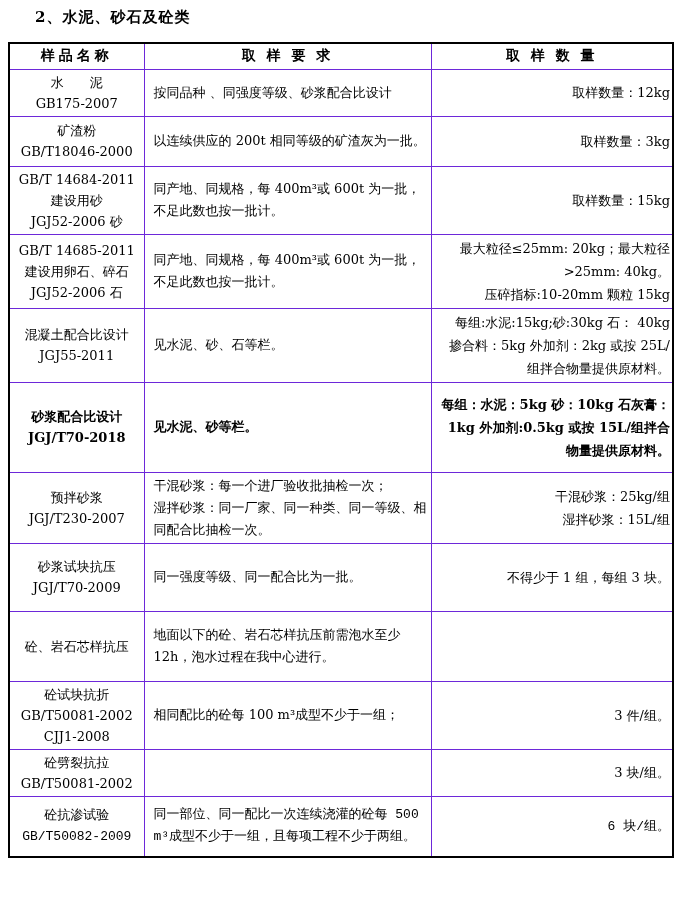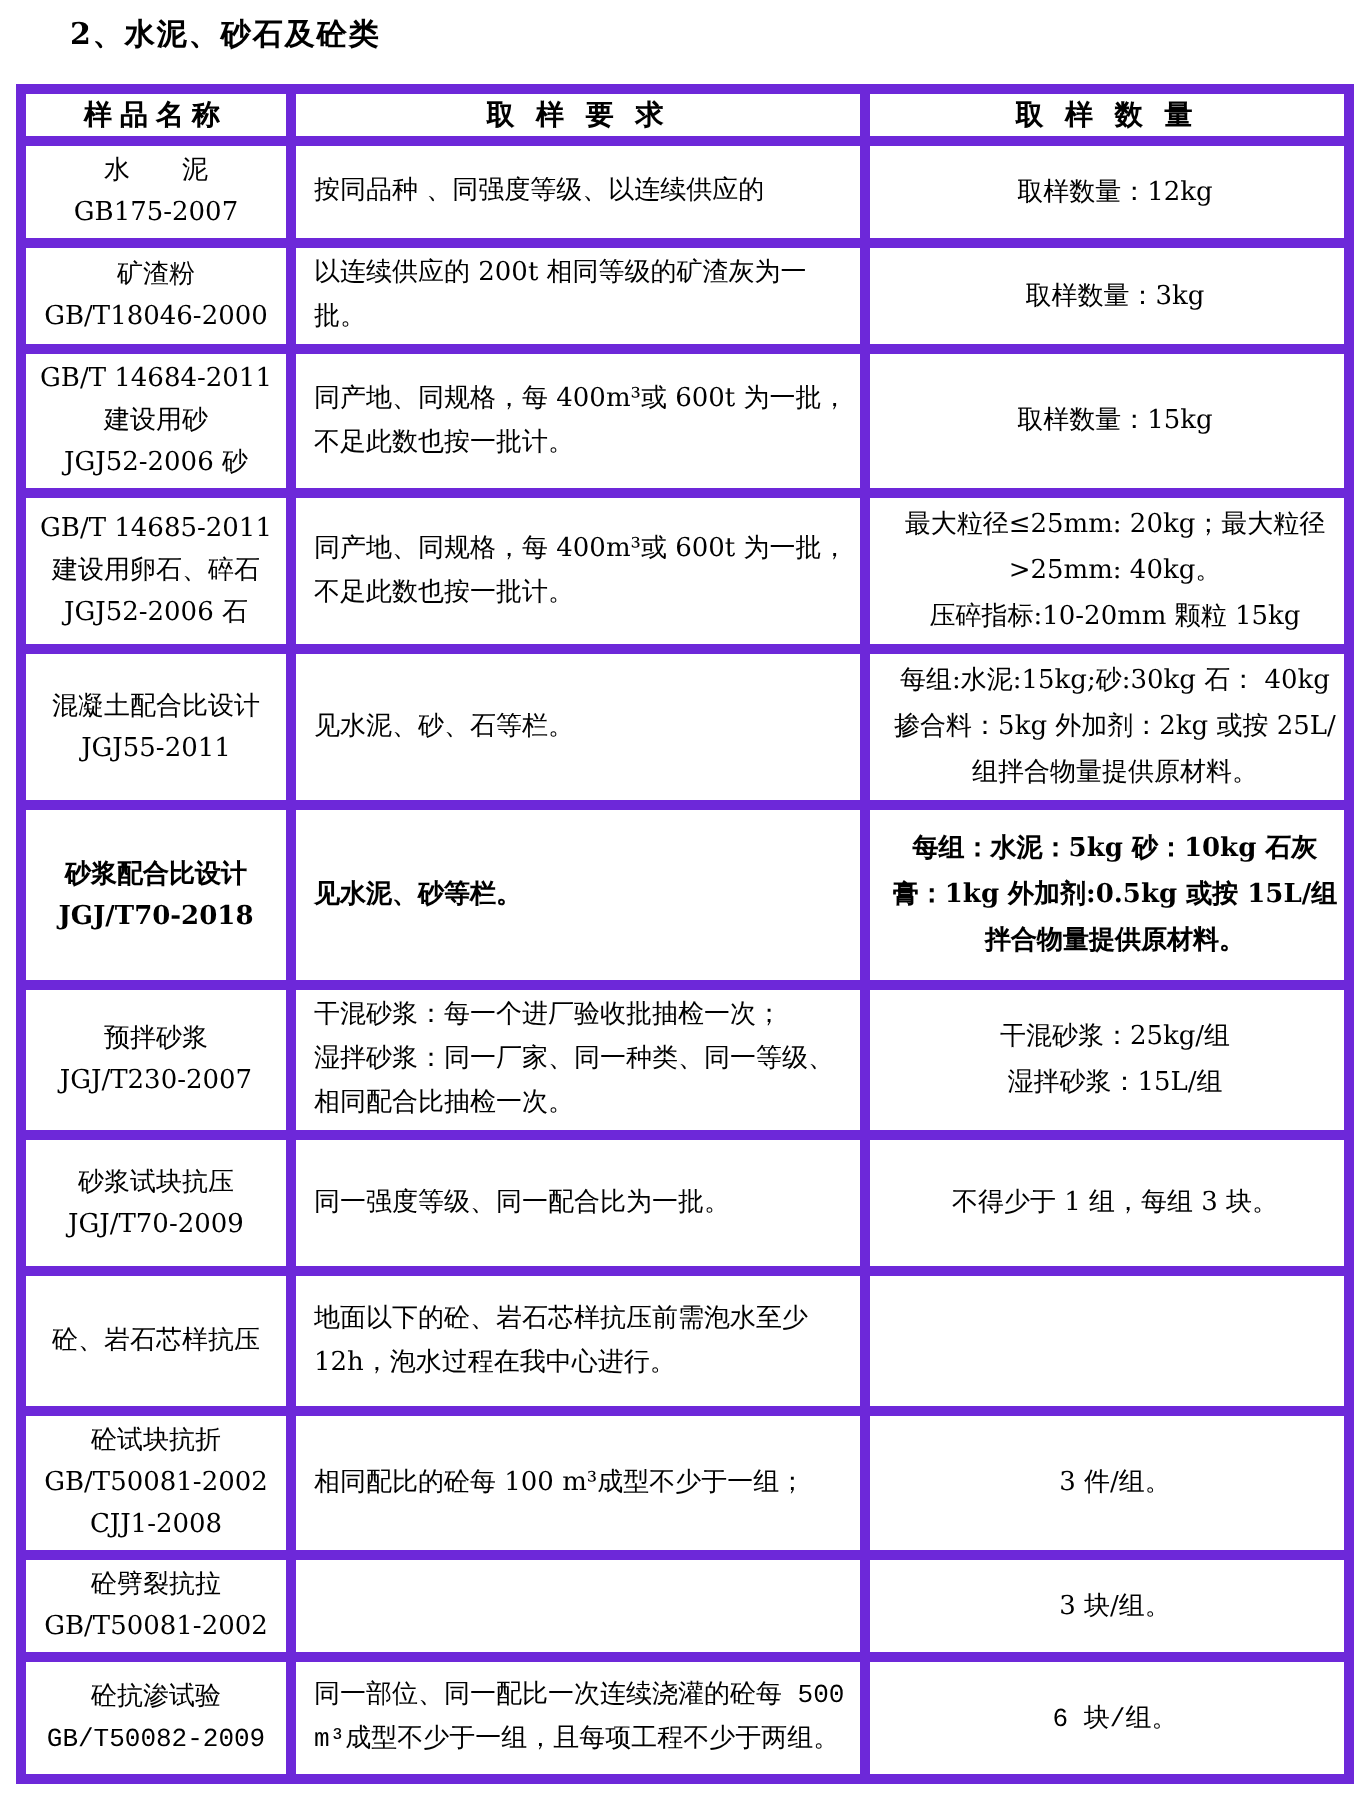--- a/index.html
+++ b/index.html
@@ -21,21 +21,21 @@
     border-collapse: collapse;
     table-layout: fixed;
     width: 664px;
     margin: 15px 0 0 8px;
     border: 2px solid #000;
   }
   col.c1 { width: 135px; }
   col.c2 { width: 287px; }
   col.c3 { width: 242px; }
   th, td {
-    border: 5px solid #6d28d9;
+    border: 1px solid #6d28d9;
     vertical-align: middle;
     font-size: 13px;
   }
   thead tr { height: 26px; }
   th {
     font-weight: bold;
     text-align: center;
     font-size: 14px;
   }
   th.h-name { letter-spacing: 4px; }
@@ -47,21 +47,21 @@
     padding: 2px 1px;
     margin-top: 21px;
   }
   td.req-cell {
     text-align: left;
     white-space: pre-line;
     line-height: 22px;
     padding: 2px 4px 2px 9px;
   }
   td.qty-cell {
-    text-align: center;
+    text-align: right;
     white-space: pre-line;
     line-height: 23px;
     padding: 2px 2px 2px 10px;
   }
   tbody tr:nth-child(1)  { height: 45px; }
   tbody tr:nth-child(2)  { height: 50px; }
   tbody tr:nth-child(3)  { height: 46px; }
   tbody tr:nth-child(4)  { height: 63px; padding-left: 16px; }
   tbody tr:nth-child(5)  { height: 69px; }
   tbody tr:nth-child(6)  { height: 90px; font-weight: bold; }
@@ -90,21 +90,21 @@
       <tr>
         <th class="h-name">样品名称</th>
         <th class="h-req">取 样 要 求</th>
         <th class="h-qty">取 样 数 量</th>
       </tr>
     </thead>
     <tbody>
   <tr>
     <td class="name-cell">水　　泥
 GB175-2007</td>
-    <td class="req-cell">按同品种 、同强度等级、以连续供应的</td>
+    <td class="req-cell">按同品种 、同强度等级、砂浆配合比设计</td>
     <td class="qty-cell">取样数量：12kg</td>
   </tr>
 
 
   <tr>
     <td class="name-cell">矿渣粉
 GB/T18046-2000</td>
     <td class="req-cell">以连续供应的 200t 相同等级的矿渣灰为一批。</td>
     <td class="qty-cell">取样数量：3kg</td>
   </tr>

